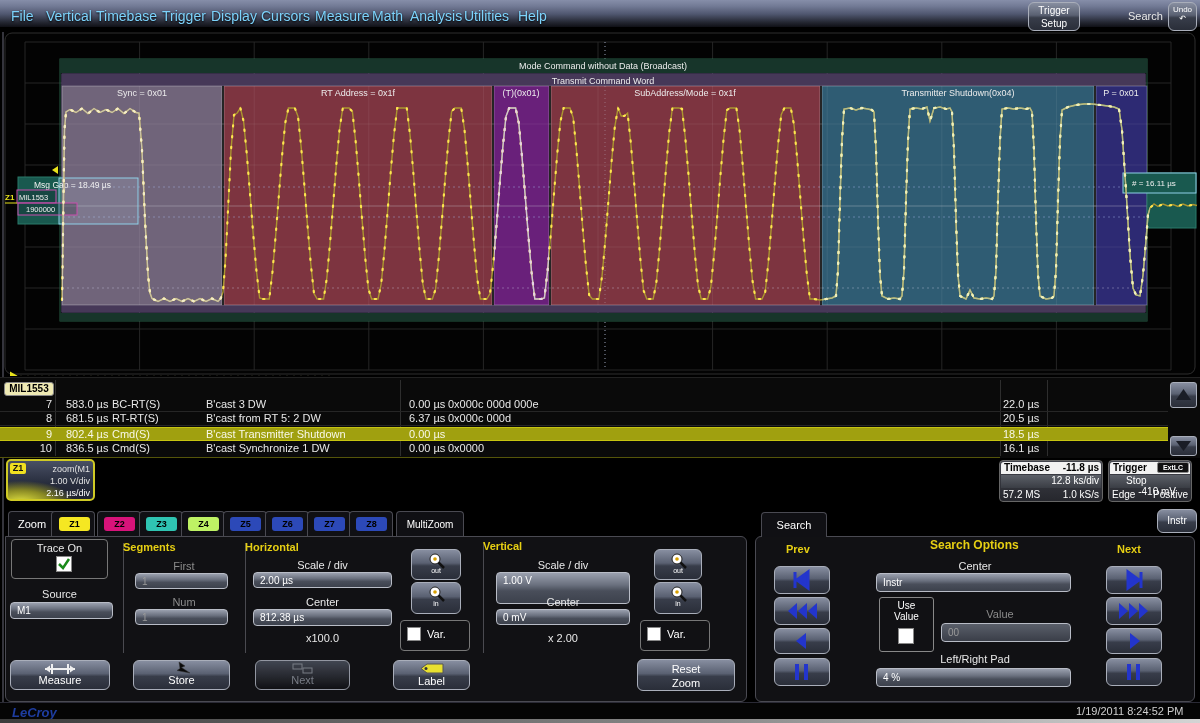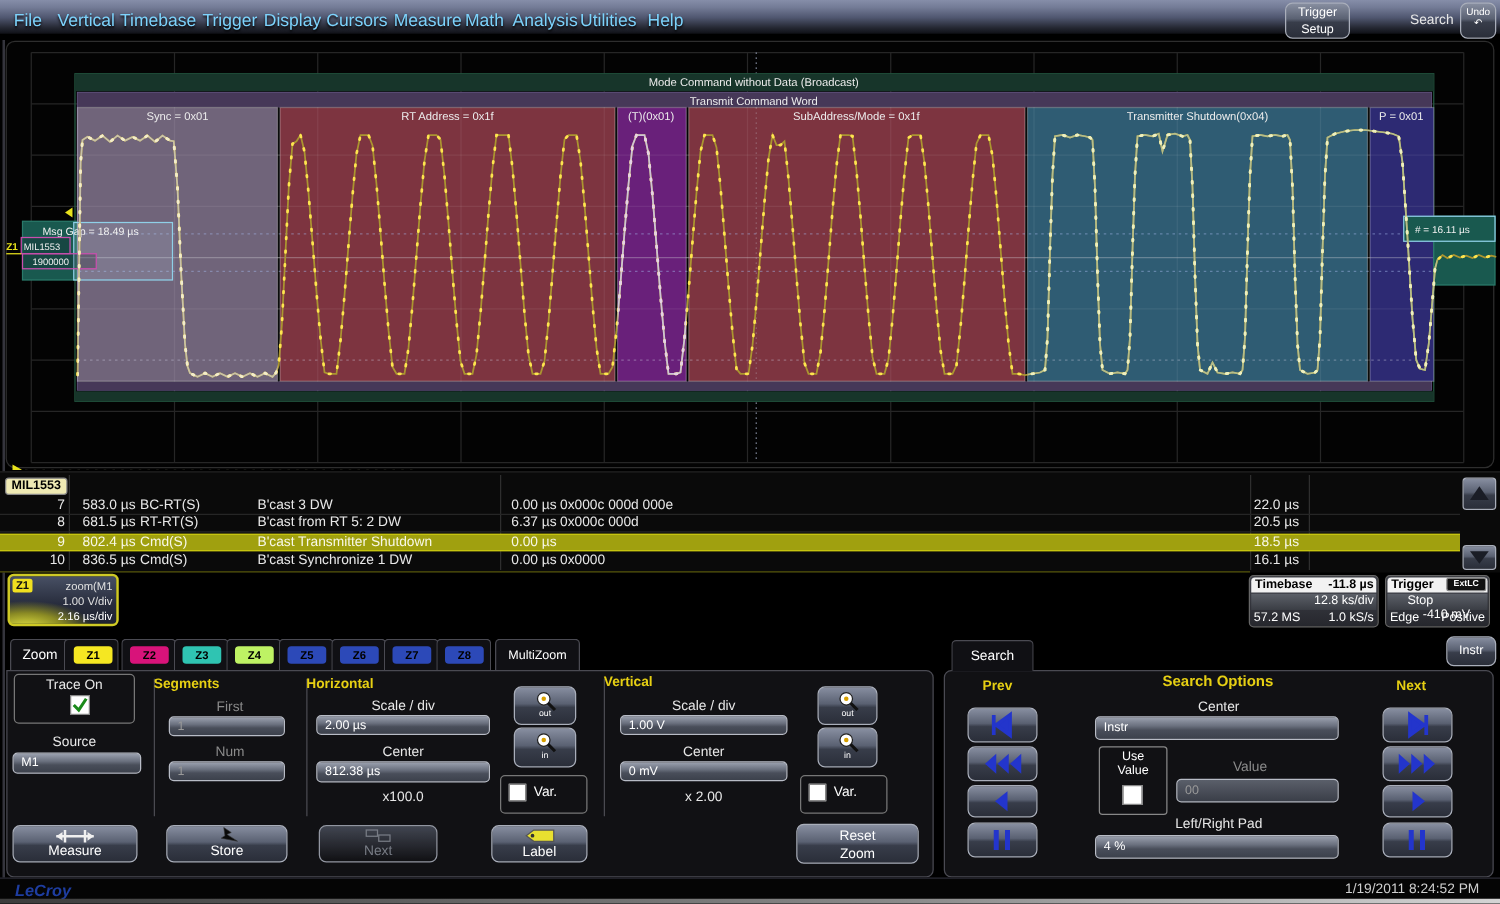--- a/index.html
+++ b/index.html
@@ -254,21 +254,21 @@
       <circle cx="10" cy="7" r="5" fill="#fff" stroke="#222"></circle>
       <circle cx="10" cy="7" r="1.8" fill="#d8a000"></circle>
       <path d="M13.5,10.5 L19,16" stroke="#111" stroke-width="2.5"></path>
     </svg><div style="margin-top:-4px">in</div></div>
 <div class="abs" style="left:400px;top:620px;width:70px;height:31px;border:1px solid #777;border-radius:4px"></div>
 <div class="abs chk" style="left:407px;top:627px;width:14px;height:14px"></div>
 <div class="abs" style="left:427px;top:628px;color:#fff;font-size:11px">Var.</div>
 
 <div class="ylab" style="left:483px;top:540px;width:160px">Vertical</div>
 <div class="wlab" style="left:483px;top:559px;width:160px">Scale / div</div>
-<div class="abs ibx" style="left:496px;top:572px;width:134px;height:16px">1.00 V</div>
+<div class="abs ibx" style="left:496px;top:572px;width:134px;height:32px">1.00 V</div>
 <div class="wlab" style="left:483px;top:596px;width:160px">Center</div>
 <div class="abs ibx" style="left:496px;top:609px;width:134px;height:16px">0 mV</div>
 <div class="wlab" style="left:483px;top:632px;width:160px">x 2.00</div>
 
 <div class="abs btn" style="left:654px;top:549px;width:48px;height:31px;font-size:7px"><svg width="22" height="18" style="margin-top:2px">
       <circle cx="10" cy="7" r="5" fill="#fff" stroke="#222"></circle>
       <circle cx="10" cy="7" r="1.8" fill="#d8a000"></circle>
       <path d="M13.5,10.5 L19,16" stroke="#111" stroke-width="2.5"></path>
     </svg><div style="margin-top:-4px">out</div></div>
 <div class="abs btn" style="left:654px;top:582px;width:48px;height:32px;font-size:7px"><svg width="22" height="18" style="margin-top:2px">

